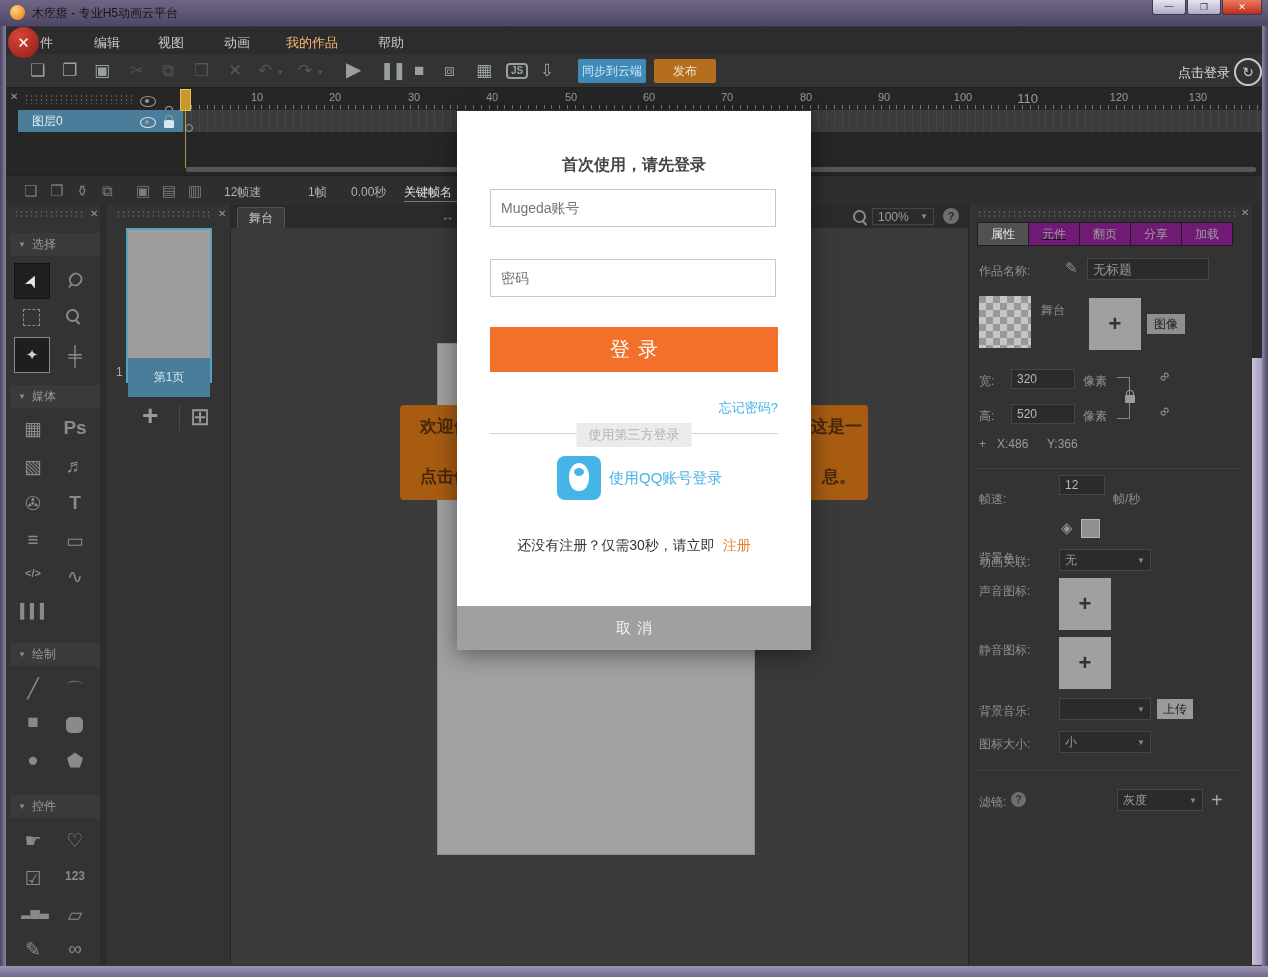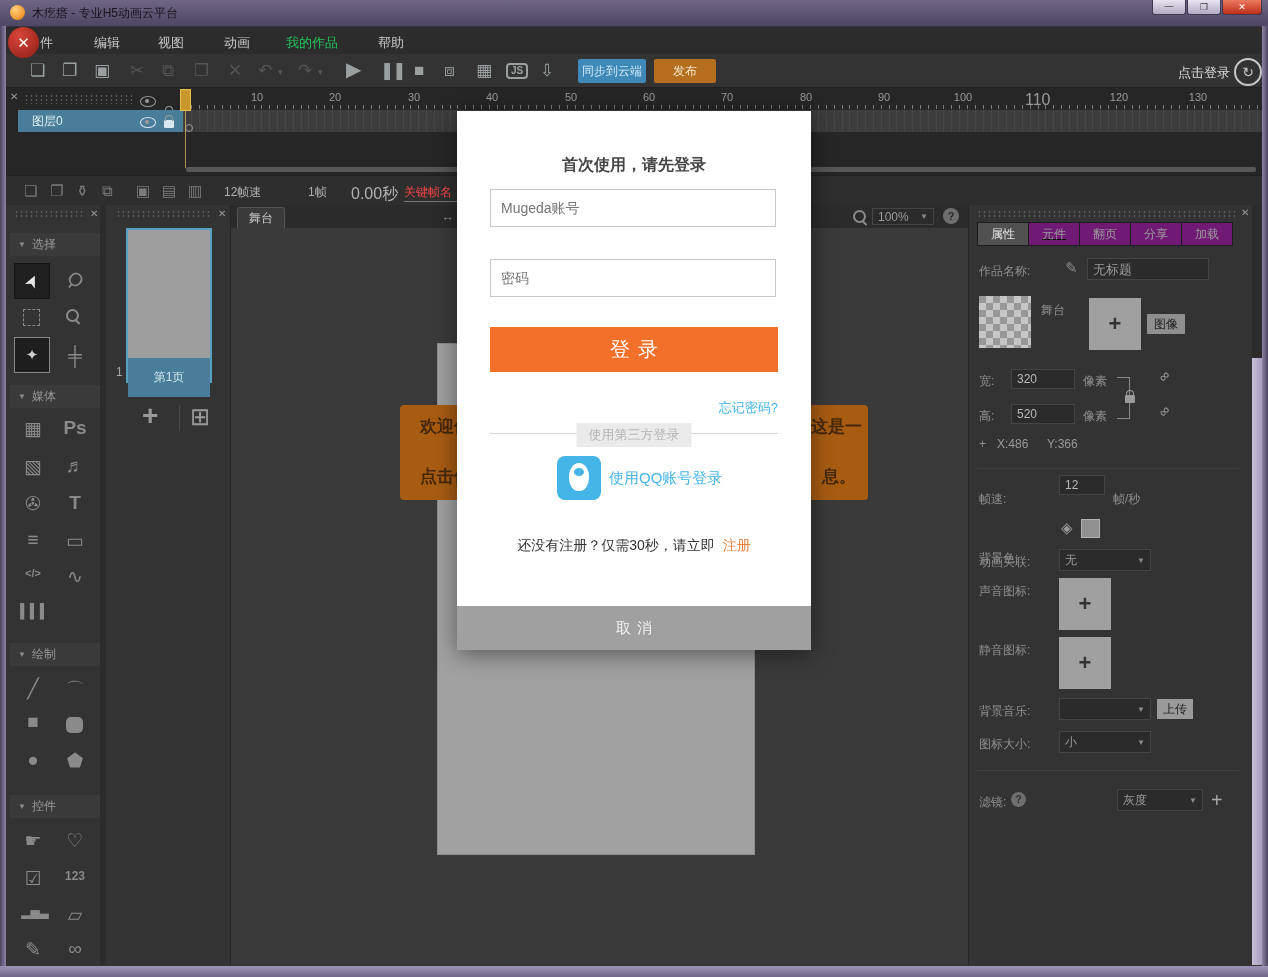--- a/index.html
+++ b/index.html
@@ -59,21 +59,21 @@
     <div class="abs winbtn" style="left:1222px;top:0;width:40px;height:15px;background:linear-gradient(#ec7a5e,#bb2e1a);color:#fff;font-weight:bold;">
       <span>✕</span>
     </div>
   </div>
 
   <div class="abs" style="left:6px;top:27px;width:1256px;height:27px;background:#2c2c2c;">
     <span class="abs" style="left:34px;top:7px;font-size:13px;color:#c8c8c8;">件</span>
     <span class="abs" style="left:88px;top:7px;font-size:13px;color:#c8c8c8;">编辑</span>
     <span class="abs" style="left:152px;top:7px;font-size:13px;color:#c8c8c8;">视图</span>
     <span class="abs" style="left:218px;top:7px;font-size:13px;color:#c8c8c8;">动画</span>
-    <span class="abs" style="left:280px;top:7px;font-size:13px;color:#22c55e;text-align:center;">我的作品</span>
+    <span class="abs" style="left:280px;top:7px;font-size:13px;color:#fdba74;text-align:center;">我的作品</span>
     <span class="abs" style="left:372px;top:7px;font-size:13px;color:#c8c8c8;">帮助</span>
   </div>
 
   <div class="abs" style="left:8px;top:27px;width:31px;height:31px;border-radius:50%;z-index:60;
               background:radial-gradient(circle at 35% 30%,#d8453a,#8d1d14);display:flex;align-items:center;justify-content:center;">
     <span style="color:#fff;font-size:15px;font-weight:bold;">✕</span>
   </div>
 
   <div class="abs" style="left:6px;top:54px;width:1256px;height:33px;background:#333;border-bottom:1px solid #202020;">
     <span class="abs ti lit" style="left:24px;top:8px;">❏</span>
@@ -122,21 +122,21 @@
       <span class="abs" style="left:59px;width:30px;top:3px;text-align:center;font-size:11px;color:#9a9a9a;">10</span>
       <span class="abs" style="left:137px;width:30px;top:3px;text-align:center;font-size:11px;color:#9a9a9a;">20</span>
       <span class="abs" style="left:216px;width:30px;top:3px;text-align:center;font-size:11px;color:#9a9a9a;">30</span>
       <span class="abs" style="left:294px;width:30px;top:3px;text-align:center;font-size:11px;color:#9a9a9a;">40</span>
       <span class="abs" style="left:373px;width:30px;top:3px;text-align:center;font-size:11px;color:#9a9a9a;">50</span>
       <span class="abs" style="left:451px;width:30px;top:3px;text-align:center;font-size:11px;color:#9a9a9a;">60</span>
       <span class="abs" style="left:529px;width:30px;top:3px;text-align:center;font-size:11px;color:#9a9a9a;">70</span>
       <span class="abs" style="left:608px;width:30px;top:3px;text-align:center;font-size:11px;color:#9a9a9a;">80</span>
       <span class="abs" style="left:686px;width:30px;top:3px;text-align:center;font-size:11px;color:#9a9a9a;">90</span>
       <span class="abs" style="left:765px;width:30px;top:3px;text-align:center;font-size:11px;color:#9a9a9a;">100</span>
-      <span class="abs" style="left:842px;width:30px;top:3px;text-align:left;font-size:16px;color:#9a9a9a;">110</span>
+      <span class="abs" style="left:825px;width:30px;top:3px;text-align:right;font-size:13px;color:#9a9a9a;">110</span>
       <span class="abs" style="left:921px;width:30px;top:3px;text-align:center;font-size:11px;color:#9a9a9a;">120</span>
       <span class="abs" style="left:1000px;width:30px;top:3px;text-align:center;font-size:11px;color:#9a9a9a;">130</span>
       <div class="abs" style="left:0;top:17px;width:1079px;height:4px;background:repeating-linear-gradient(90deg,#7a7a7a 0 1px,transparent 1px 7.84px);"></div>
     </div>
 
     <div class="abs" style="left:177px;top:22px;width:1079px;height:22px;background:repeating-linear-gradient(90deg,#464646 0 1px,#3c3c3c 1px 7.84px);">
       <div class="abs" style="left:2px;top:14px;width:6px;height:6px;border:1px solid #9a9a9a;border-radius:50%;"></div>
     </div>
 
     <div class="abs" style="left:174px;top:1px;width:9px;height:20px;background:#c9972e;border:1px solid #e8c050;z-index:5;"></div>
@@ -147,22 +147,22 @@
     <div class="abs" style="left:0;top:87px;width:1256px;height:30px;background:#2e2e2e;border-top:1px solid #202020;">
       <span class="abs ti" style="left:18px;top:6px;font-size:15px;">❏</span>
       <span class="abs ti" style="left:44px;top:6px;font-size:15px;">❐</span>
       <span class="abs ti" style="left:70px;top:6px;font-size:15px;">⚱</span>
       <span class="abs ti" style="left:96px;top:6px;font-size:15px;">⧉</span>
       <span class="abs ti" style="left:130px;top:6px;font-size:15px;">▣</span>
       <span class="abs ti" style="left:156px;top:6px;font-size:15px;">▤</span>
       <span class="abs ti" style="left:182px;top:6px;font-size:15px;">▥</span>
       <span class="abs" style="left:218px;top:8px;font-size:12px;color:#b0b0b0;">12帧速</span>
       <span class="abs" style="left:302px;top:8px;font-size:12px;color:#b0b0b0;">1帧</span>
-      <span class="abs" style="left:345px;top:8px;font-size:16px;color:#b0b0b0;">0.00秒</span>
-      <span class="abs" style="left:398px;top:8px;font-size:12px;color:#ef4444;border-bottom:1px solid #777;padding-right:14px;">关键帧名</span>
+      <span class="abs" style="left:345px;top:8px;font-size:12px;color:#b0b0b0;">0.00秒</span>
+      <span class="abs" style="left:398px;top:8px;font-size:12px;color:#e5e5e5;border-bottom:1px solid #777;padding-right:14px;">关键帧名</span>
     </div>
   </div>
 
   <div class="abs" style="left:6px;top:205px;width:94px;height:760px;background:#333;">
     <div class="abs dots" style="left:8px;top:5px;width:70px;height:9px;"></div>
     <span class="abs xclose" style="left:84px;top:4px;">✕</span>
 
     <div class="abs secthdr" style="left:4px;top:28px;width:84px;height:23px;">
       <span class="tri">▼</span>
       <span>选择</span>

